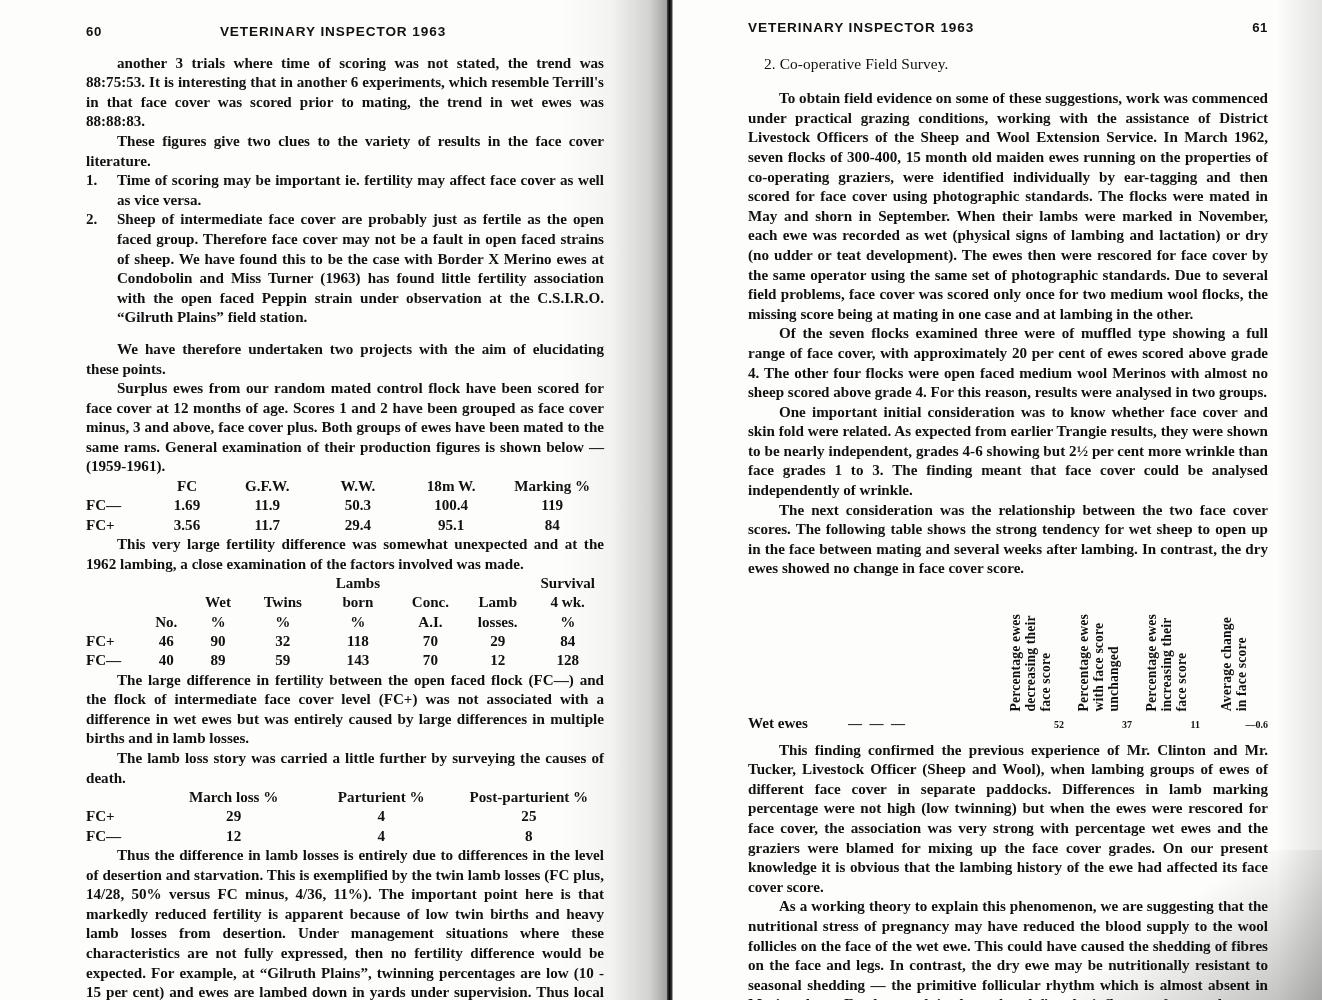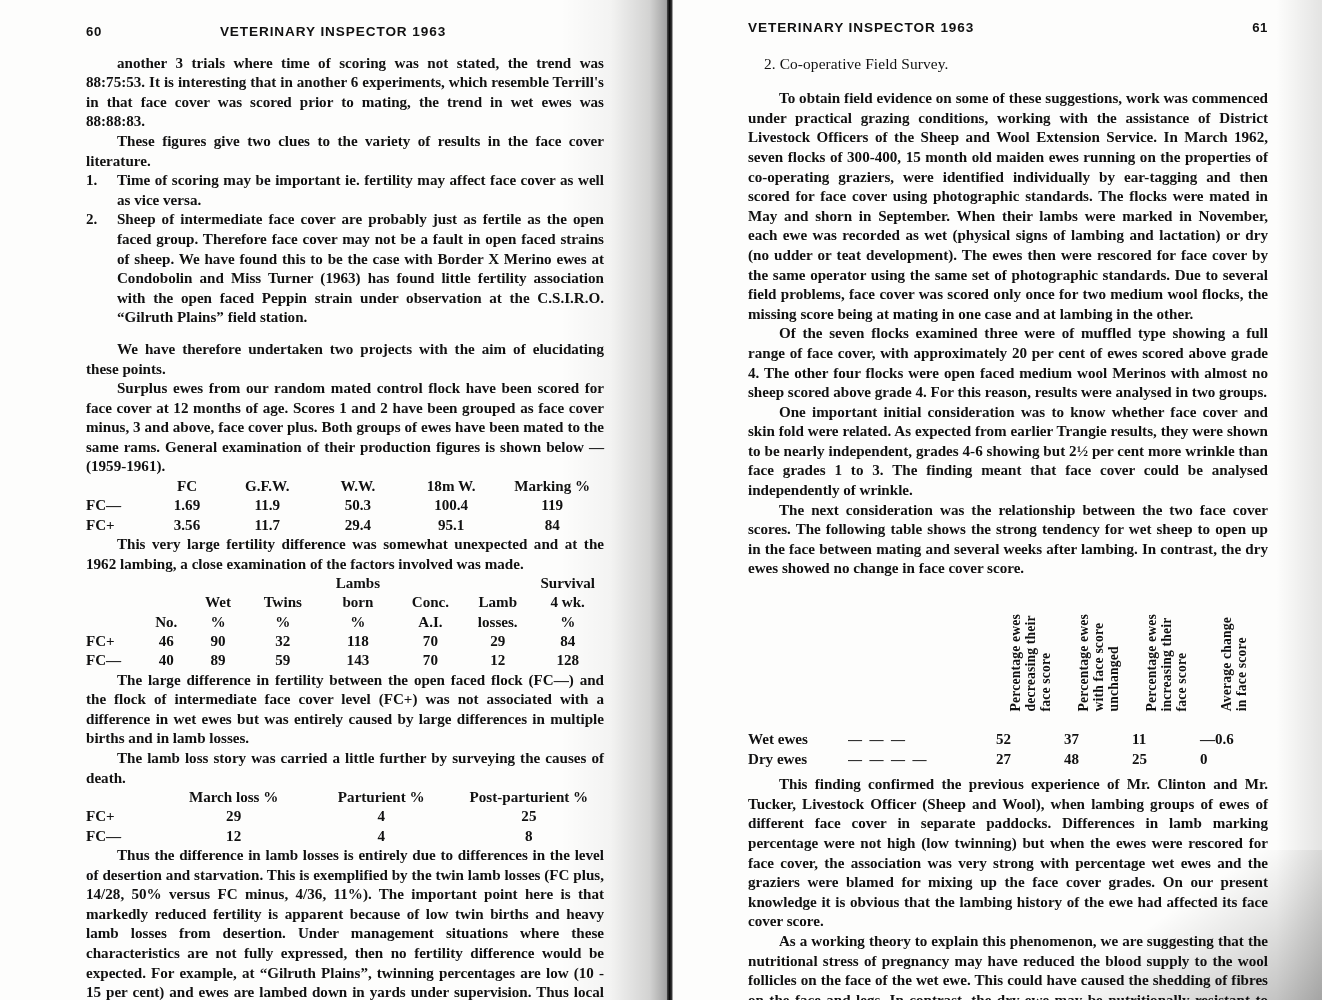--- a/index.html
+++ b/index.html
@@ -95,31 +95,31 @@
     height:132px;
   }
   .rot-head{
     width:68px;display:flex;justify-content:center;align-items:flex-end;
   }
   .rot-head span{
     writing-mode:vertical-rl;transform:rotate(180deg);
     font-size:13.6px;font-weight:bold;line-height:15px;
     white-space:pre-line;text-align:left;letter-spacing:0.2px;
   }
-  .rot-rows{margin-top:19px;}
+  .rot-rows{margin-top:3px;}
   .rot-row{display:flex;align-items:baseline;}
   .rot-row .lab{
     width:100px;white-space:nowrap;font-weight:bold;font-size:15.1px;
   }
   .rot-row .leader{
     flex:1;overflow:hidden;white-space:nowrap;color:#222;
     font-size:14px;letter-spacing:2px;
   }
   .rot-row .val{
-    width:68px;text-align:left;font-weight:bold;font-size:15px;
+    width:68px;text-align:right;font-weight:bold;font-size:10px;
   }
 </style>
 </head>
 <body>
 
 <div class="spread">
 
   <div class="page page-left"></div>
   <div class="page page-right"></div>
 
@@ -319,28 +319,20 @@
       </div>
       <div class="rot-rows">
         <div class="rot-row">
           <span class="lab">Wet ewes</span>
           <span class="leader">—  —  —</span>
           <span class="val">52</span>
           <span class="val">37</span>
           <span class="val">11</span>
           <span class="val">—0.6</span>
         </div>
-        <div class="rot-row">
-          <span class="lab">Dry ewes</span>
-          <span class="leader">—  —  —  —</span>
-          <span class="val">27</span>
-          <span class="val">48</span>
-          <span class="val">25</span>
-          <span class="val">0</span>
-        </div>
       </div>
     </div>
 
     <div style="height:6px"></div>
 
     <p>This finding confirmed the previous experience of Mr. Clinton and Mr. Tucker, Livestock Officer (Sheep and Wool), when lambing groups of ewes of different face cover in separate paddocks. Differences in lamb marking percentage were not high (low twinning) but when the ewes were rescored for face cover, the association was very strong with percentage wet ewes and the graziers were blamed for mixing up the face cover grades. On our present knowledge it is obvious that the lambing history of the ewe had affected its face cover score.</p>
     <p>As a working theory to explain this phenomenon, we are suggesting that the nutritional stress of pregnancy may have reduced the blood supply to the wool follicles on the face of the wet ewe. This could have caused the shedding of fibres on the face and legs. In contrast, the dry ewe may be nutritionally resistant to seasonal shedding — the primitive follicular rhythm which is almost absent in Merino sheep. Further work is planned to define the influence of age and season on the extent of face cover on wet and dry sheep under contrasting nutritional conditions.</p>
   </div>
 
   <div class="gutter-shade"></div>

